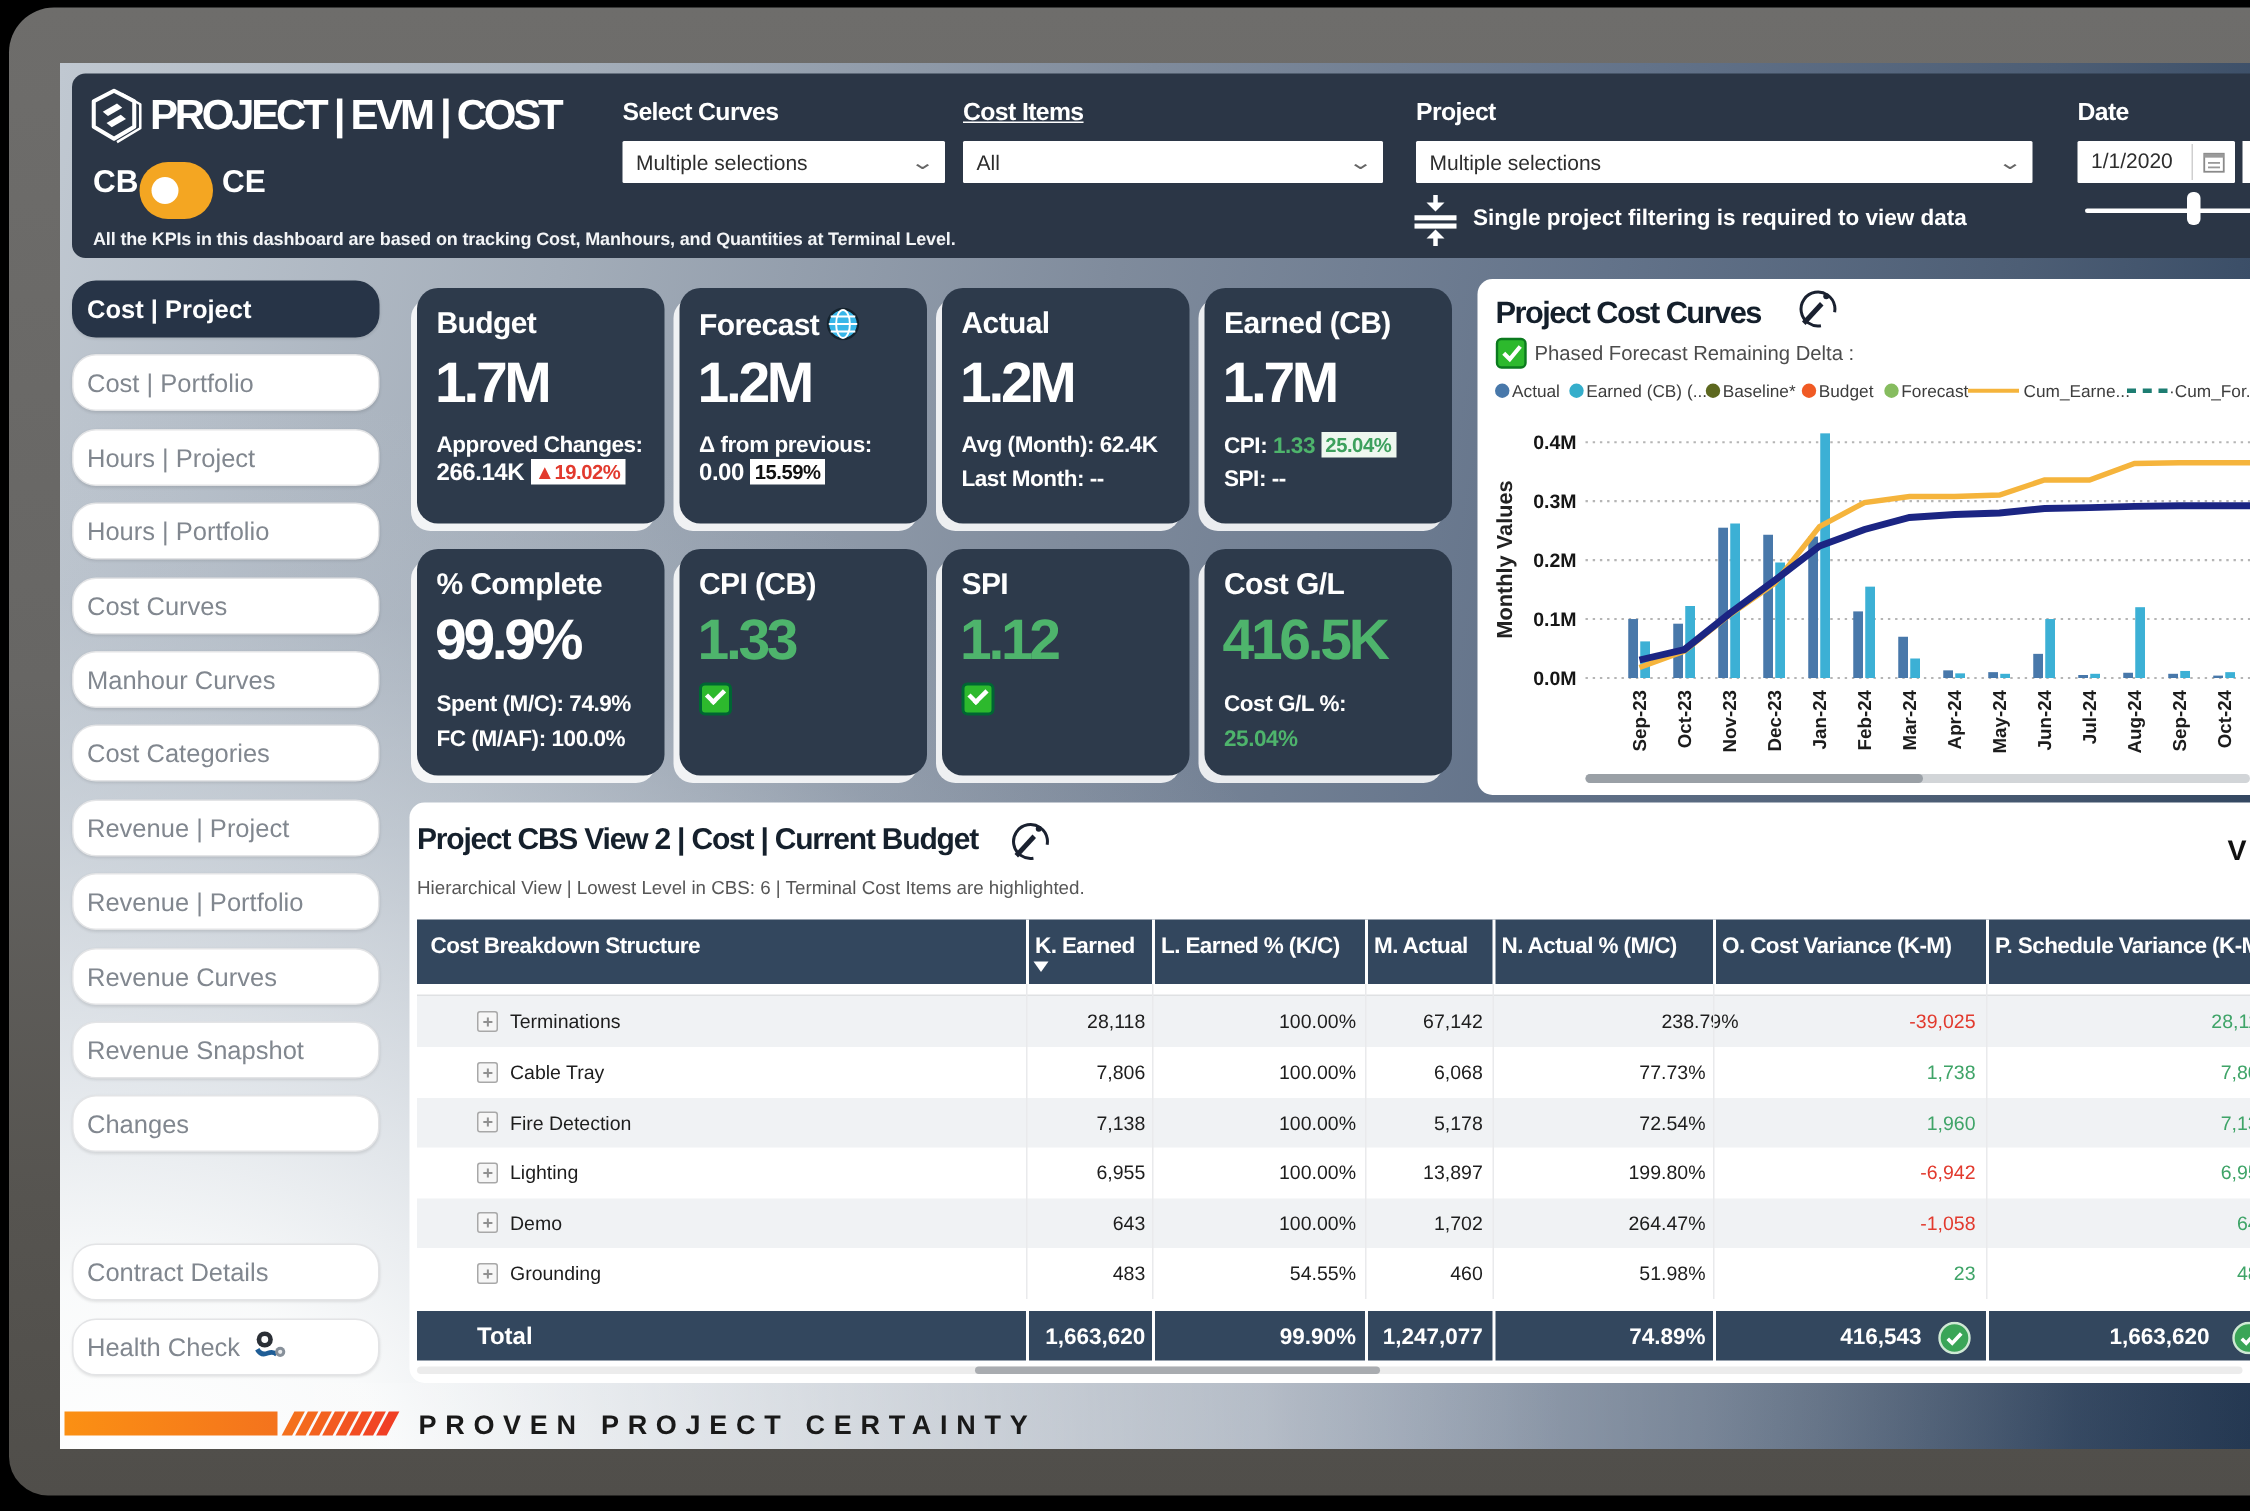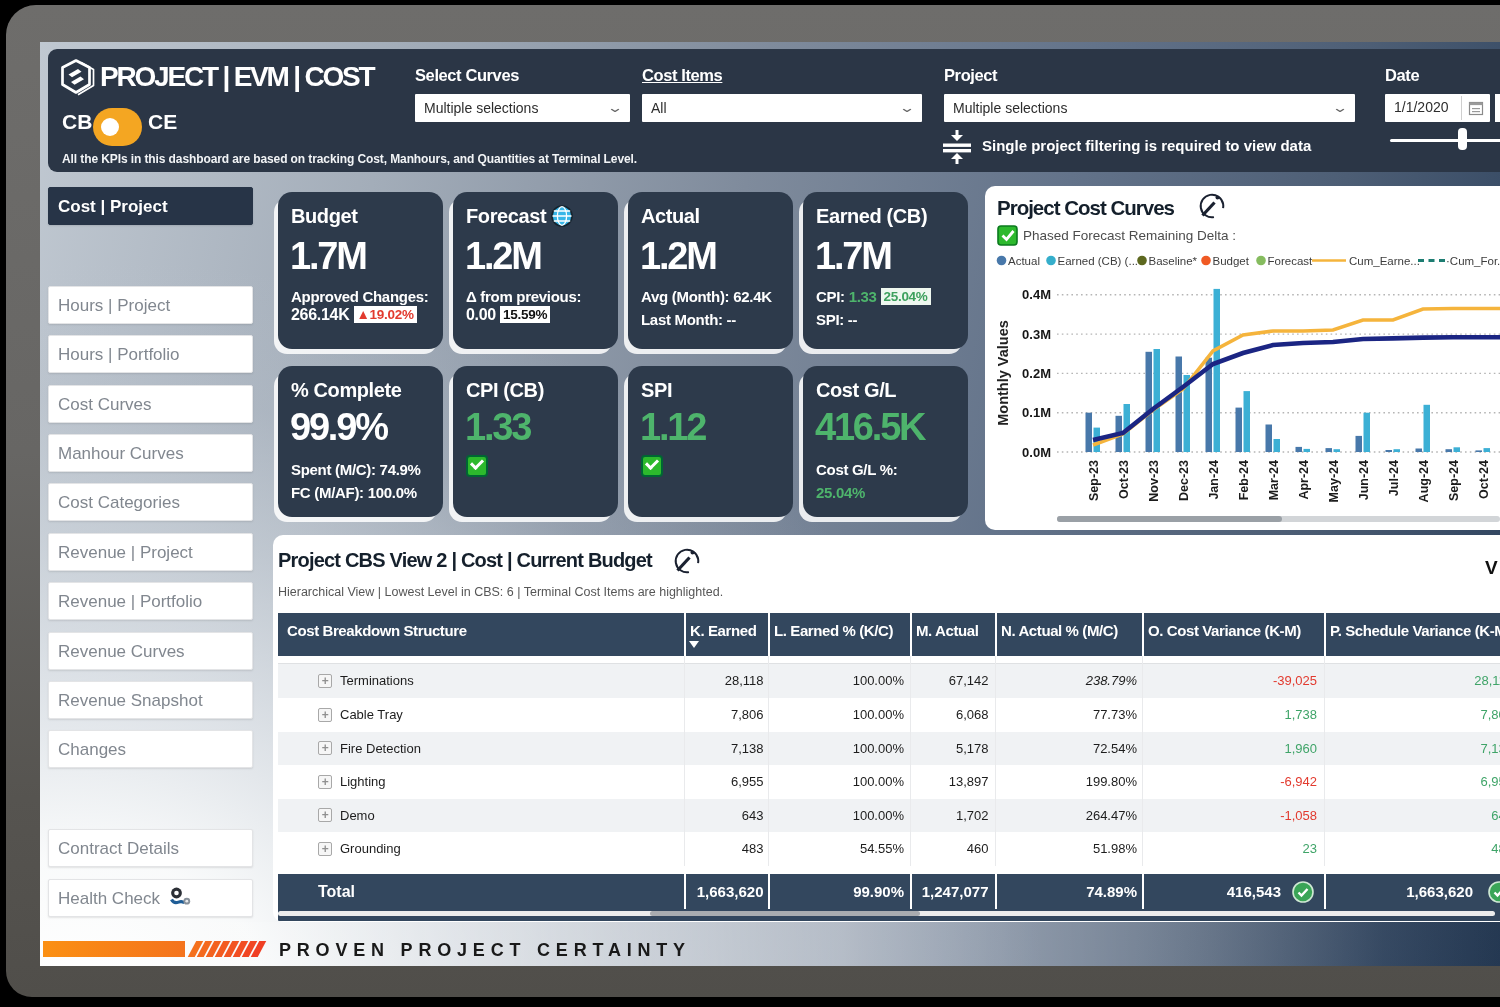--- a/index.html
+++ b/index.html
@@ -24,21 +24,21 @@
 #note{left:14px;top:103px;color:#f2f4f6;font-size:12px;font-weight:bold;letter-spacing:-0.1px;}
 #funnel{position:absolute;left:894px;top:80px;}
 #filtmsg{left:934px;top:88px;color:#fff;font-size:15px;font-weight:bold;letter-spacing:0px;}
 #dateinp{left:1337px;top:45px;width:105px;height:28px;background:#fff;border-radius:1px;}
 #dateinp span{position:absolute;left:9px;top:5px;font-size:14px;color:#2d2d2d;}
 #dateinp .sep{position:absolute;left:76px;top:2px;width:1px;height:24px;background:#cfcfcf;}
 #box2{left:1447px;top:45px;width:13px;height:28px;background:#fff;}
 #sldtrack{left:1342px;top:90px;width:118px;height:3px;background:#fff;border-radius:2px;}
 #sldhandle{left:1410px;top:79px;width:9px;height:22px;background:#fff;border-radius:4px;}
 
-.nav{left:8px;width:205px;height:38px;background:#fff;border-radius:2px;color:#81878f;font-size:17px;line-height:38px;padding-left:9px;border:1px solid #e3e4e6;box-shadow:0 1px 2px rgba(0,0,0,0.10);}
+.nav{left:8px;width:205px;height:38px;background:#fff;border-radius:16px;color:#81878f;font-size:17px;line-height:38px;padding-left:9px;border:1px solid #e3e4e6;box-shadow:0 1px 2px rgba(0,0,0,0.10);}
 .nav.on{background:#273447;color:#fff;font-weight:bold;border-color:#273447;}
 
 .card{width:165px;background:#2d3a4b;border-radius:14px;color:#fff;box-shadow:-5px 6px 0 -1px rgba(255,255,255,0.85);}
 .r1{top:150px;height:157px;}
 .r2{top:324px;height:151px;}
 .c1{left:238px;}.c2{left:413px;}.c3{left:588px;}.c4{left:763px;}
 .ct{position:absolute;left:13px;top:13px;font-size:20px;font-weight:bold;letter-spacing:-0.4px;}
 .cn{position:absolute;left:12px;top:40px;font-size:38px;font-weight:bold;letter-spacing:-2.2px;}
 .grn{color:#4eb46c;}
 .cs{position:absolute;left:13px;font-size:15px;font-weight:bold;letter-spacing:-0.3px;white-space:nowrap;}
@@ -48,21 +48,21 @@
 .r1 .cn{top:43px;}
 
 #chartp{left:945px;top:144px;width:515px;height:344px;background:#fff;border-radius:10px 0 0 10px;}
 #tablep{left:233px;top:493px;width:1227px;height:387px;background:#fff;border-radius:10px 0 0 10px;overflow:hidden;}
 
 .trow{position:absolute;left:5px;right:0;height:33.6px;}
 .trow span{position:absolute;top:0;height:100%;line-height:33.6px;font-size:13px;color:#1d1d1d;text-align:right;}
 .alt{background:#f0f2f4;}
 .thead{left:5px;right:0;top:78px;height:43px;background:#33475e;}
 .thead span{position:absolute;color:#fff;font-weight:bold;font-size:15px;letter-spacing:-0.4px;top:9px;white-space:nowrap;}
-.ttotal{left:5px;right:0;top:338.8px;height:47px;background:#33475e;}
+.ttotal{left:5px;right:0;top:338.8px;height:33px;background:#33475e;}
 .ttotal span{position:absolute;color:#fff;font-weight:bold;font-size:15px;line-height:35.7px;height:100%;text-align:right;}
 .vsep{position:absolute;width:1.5px;background:#fff;}
 .bsep{position:absolute;width:1px;background:#e9eaec;top:121px;height:210px;}
 .plus{position:absolute;left:40px;width:14px;height:14px;border:1.2px solid #a8a8a8;border-radius:2px;background:#f6f6f6;top:9.5px;color:#909090;font-size:12px;line-height:12px;text-align:center;font-weight:bold;}
 .rname{text-align:left !important;color:#111;}
 .red{color:#e23a2e !important;}
 .green{color:#3fa468 !important;}
 
 #fband{left:0;top:880px;width:1460px;height:44px;background:linear-gradient(90deg, rgba(255,255,255,0) 0%, rgba(255,255,255,0.3) 35%, rgba(255,255,255,0.42) 55%, rgba(255,255,255,0.22) 75%, rgba(10,25,45,0.06) 92%, rgba(10,25,45,0.2) 100%);}
 #fbar{left:3px;top:899px;width:142px;height:16px;background:linear-gradient(90deg,#fb9013,#f4731d);}
@@ -112,20 +112,21 @@
           <rect x="1.5" y="2.5" width="13" height="2.6" fill="#9a9a9a"></rect>
           <rect x="4" y="8" width="8" height="1.2" fill="#999"></rect>
           <rect x="4" y="11" width="8" height="1.2" fill="#999"></rect>
         </svg>
       </div>
       <div id="box2" class="abs"></div>
       <div id="sldtrack" class="abs"></div>
       <div id="sldhandle" class="abs"></div>
     </div>
     <div class="nav abs on" style="top:144.9px;">Cost | Project</div>
+    <div class="nav abs" style="top:194.3px;">Cost | Portfolio</div>
     <div class="nav abs" style="top:243.7px;">Hours | Project</div>
     <div class="nav abs" style="top:293.1px;">Hours | Portfolio</div>
     <div class="nav abs" style="top:342.5px;">Cost Curves</div>
     <div class="nav abs" style="top:391.9px;">Manhour Curves</div>
     <div class="nav abs" style="top:441.3px;">Cost Categories</div>
     <div class="nav abs" style="top:490.7px;">Revenue | Project</div>
     <div class="nav abs" style="top:540.1px;">Revenue | Portfolio</div>
     <div class="nav abs" style="top:589.5px;">Revenue Curves</div>
     <div class="nav abs" style="top:638.9px;">Revenue Snapshot</div>
     <div class="nav abs" style="top:688.3px;">Changes</div>
@@ -310,21 +311,21 @@
       <div class="vsep" style="top:78px;height:43px;left:722px;"></div>
       <div class="vsep" style="top:78px;height:43px;left:869px;"></div>
       <div class="vsep" style="top:78px;height:43px;left:1051px;"></div>
       <div class="abs" style="left:5px;right:0;top:121px;height:8.4px;border-bottom:1px solid #dfe1e3;"></div>
       <div class="trow alt" style="top:129.4px;">
           <i class="plus">+</i>
           <span class="rname" style="left:62px;">Terminations</span>
           <span style="left:385px;width:100.5px;">28,118</span>
           <span style="left:520px;width:106px;">100.00%</span>
           <span style="left:610px;width:100.5px;">67,142</span>
-          <span style="left:750px;width:109px;font-style:italic;">238.79%</span>
+          <span style="left:772px;width:109px;">238.79%</span>
           <span class="red" style="left:930px;width:109px;">-39,025</span>
           <span class="green" style="left:1130px;width:105px;">28,118</span>
         </div>
       <div class="trow" style="top:163px;">
           <i class="plus">+</i>
           <span class="rname" style="left:62px;">Cable Tray</span>
           <span style="left:385px;width:100.5px;">7,806</span>
           <span style="left:520px;width:106px;">100.00%</span>
           <span style="left:610px;width:100.5px;">6,068</span>
           <span style="left:750px;width:109px;">77.73%</span>

